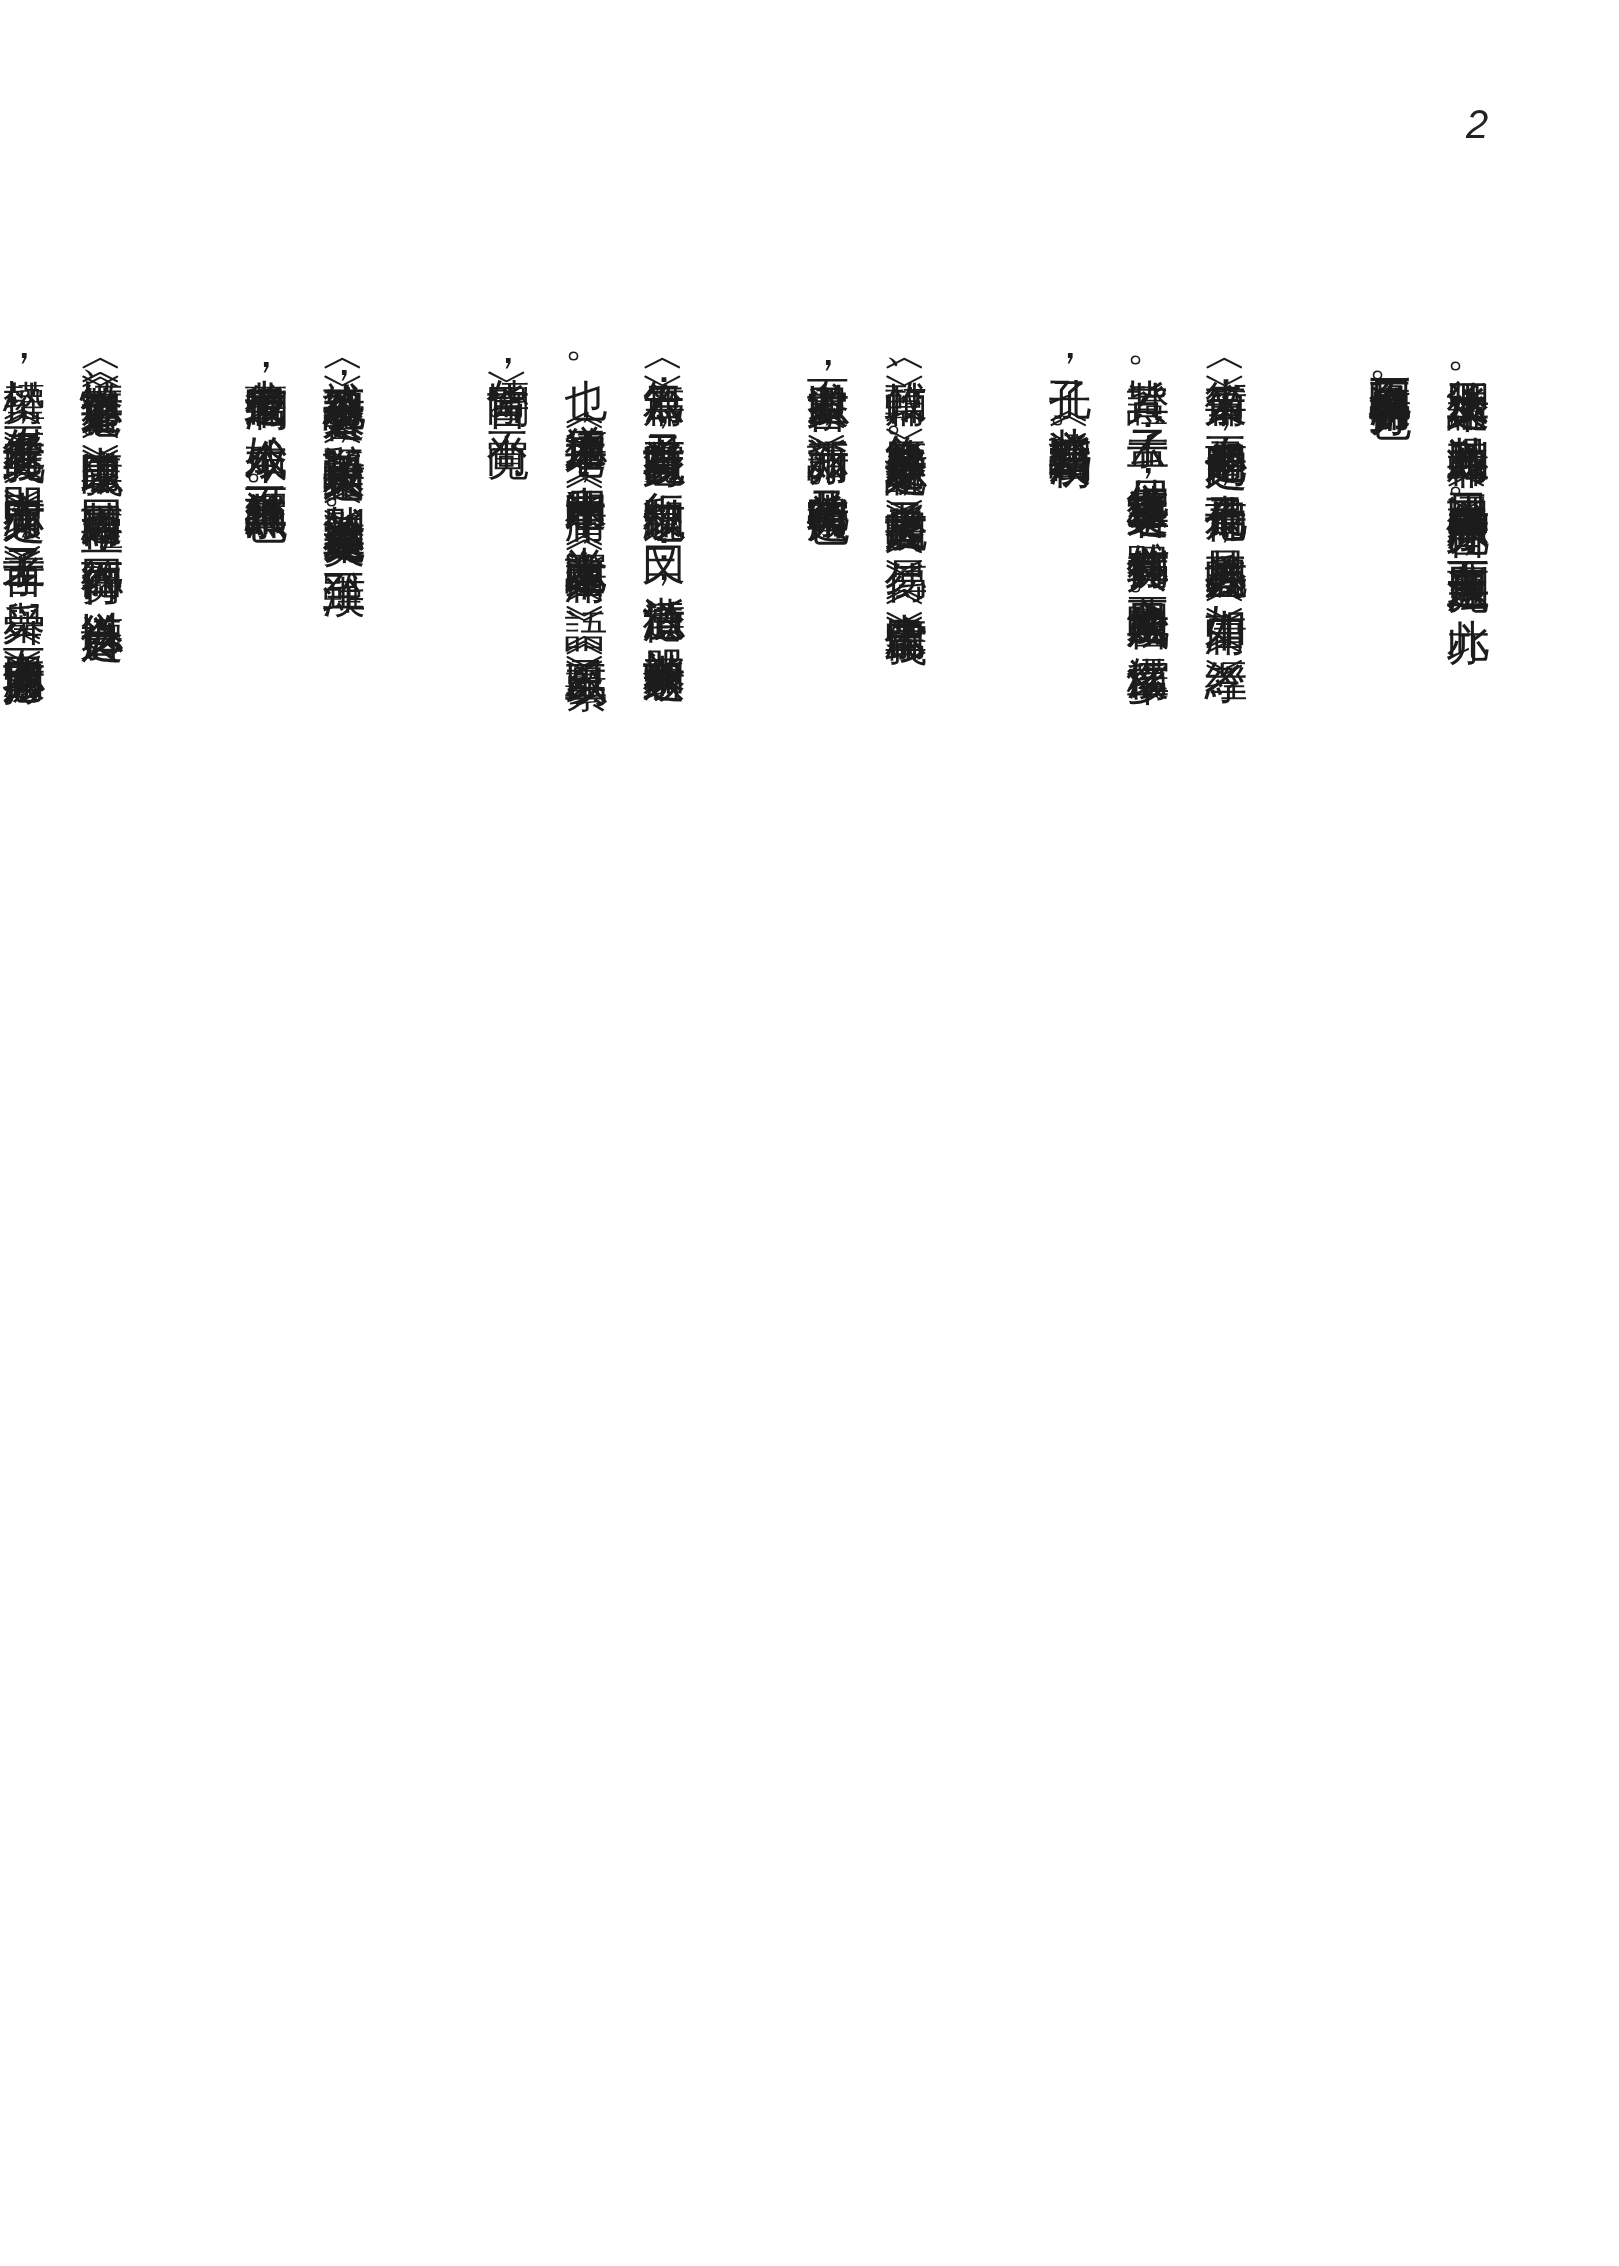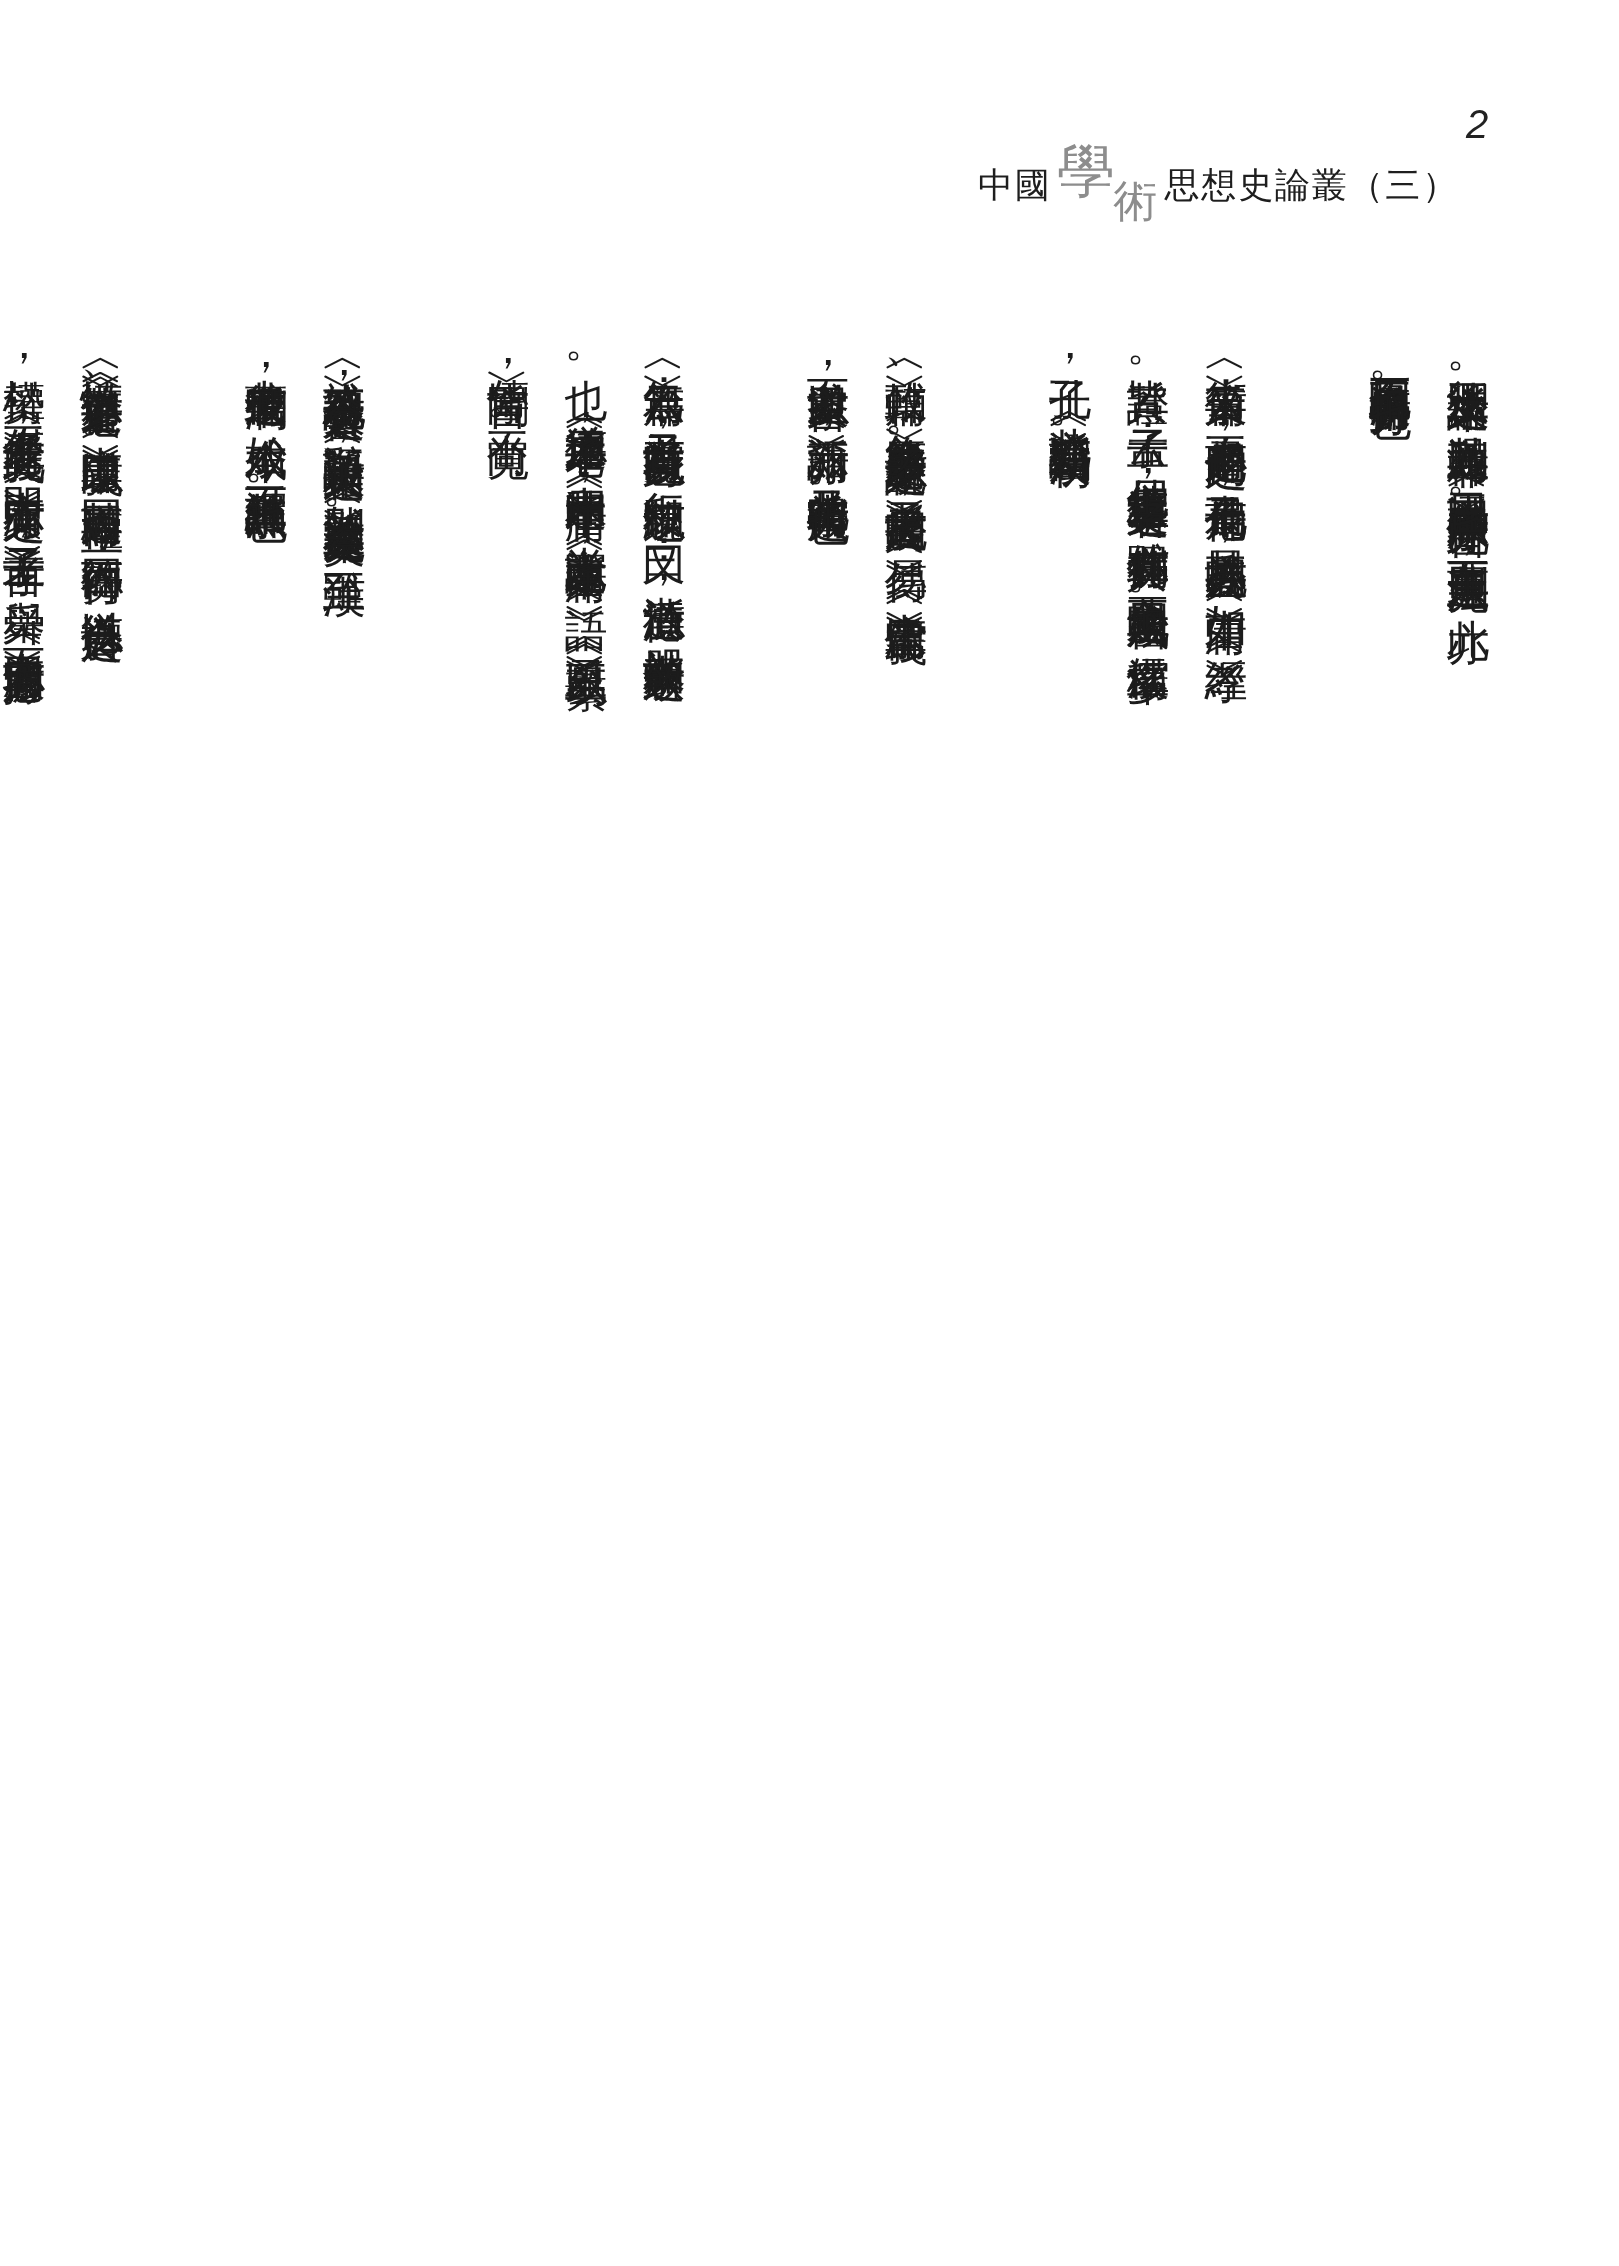--- a/index.html
+++ b/index.html
@@ -63,29 +63,20 @@
   .col {
     display: block;
     white-space: nowrap;
   }
   .indent { padding-block-start: 86px; }
 </style>
 </head>
 <body>
 
 <div class="header">
-  <div class="series-title">
-
-    <span class="title-a">中國</span>
-    <span class="brush-chars">
-      <span class="c1">學</span>
-      <span class="c2">術</span>
-    </span>
-    <span class="title-b">思想史論叢（三）</span>
-  </div>
   <div class="page-number">2</div>
 </div>
 
 <div class="body-text">
   <span class="col">卿法後王之論來。其過激則為韓非。司馬遷〈六國年表序〉亦承此旨。而賈董則近法先王，此亦</span>
   <span class="col">晚周至漢初學術界一分野也。</span>
   <span class="col indent">〈術事〉篇又云：書不必起仲尼之門，書孔子為仲尼，其風亦盛於晚周，如《中庸》、《孝經》</span>
   <span class="col">皆其證。孟子云：仲尼之徒無道桓文之事者，雖亦偶有其例，要之至晚周始成風習。漢儒率多稱</span>
   <span class="col">孔子，此亦證《新語》當屬漢初。</span>
   <span class="col indent">〈輔政〉篇、〈無為〉篇皆參雜以老子之說。《老子》書起於晚周，《易傳》、《中庸》皆承儒義</span>

